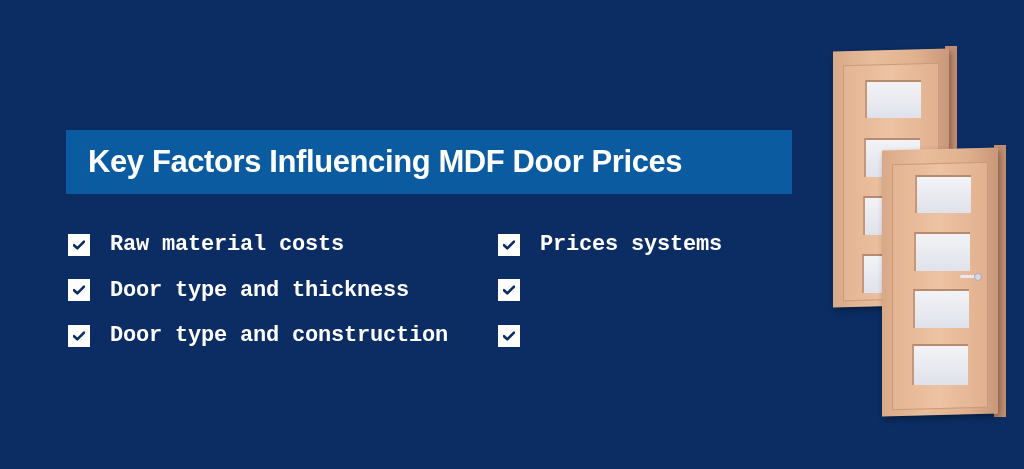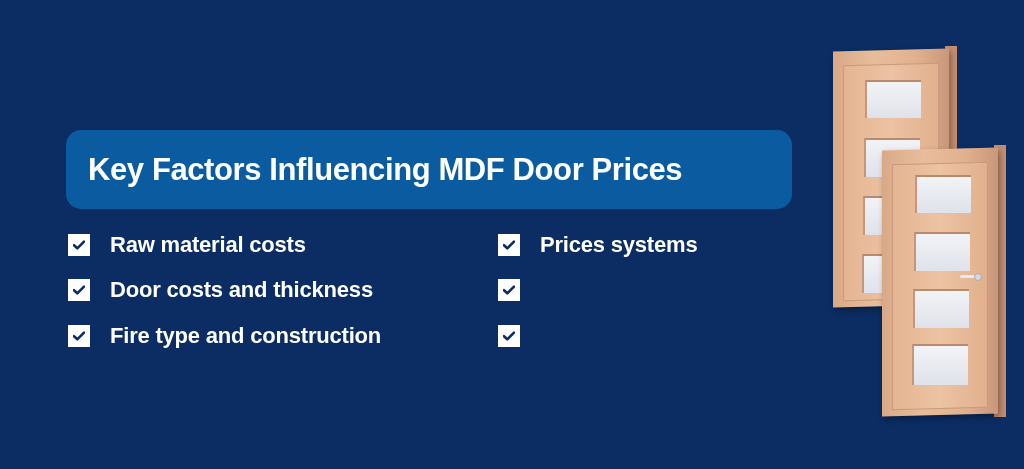--- a/index.html
+++ b/index.html
@@ -5,25 +5,24 @@
     * { margin: 0; padding: 0; box-sizing: border-box; }
     html, body { width: 1024px; height: 469px; overflow: hidden; }
     body {
       background: #0b2d63;
       font-family: "Liberation Sans", "DejaVu Sans", sans-serif;
       position: relative;
     }
     .title-bar {
       position: absolute;
       left: 66px; top: 130px;
-      width: 726px; height: 79px;
+      width: 726px; height: 64px;
       background: #0a5b9f;
       display: flex; align-items: center;
       padding-left: 22px;
-      border-radius: 15px;
     }
     .title-bar h1 {
       color: #ffffff;
       font-size: 31px;
       font-weight: bold;
       letter-spacing: -0.4px;
       white-space: nowrap;
     }
     .list {
       position: absolute;
@@ -42,20 +41,21 @@
       margin-right: 20px;
       flex: 0 0 22px;
     }
     .check svg { width: 12px; height: 10px; }
     .list li span.label {
       color: #ffffff;
       font-size: 22px;
       font-weight: bold;
       white-space: nowrap;
       letter-spacing: -0.2px;
+      font-family: Liberation Mono, monospace;
     }
     
     .door-wrap { position: absolute; }
     .frame {
       position: absolute;
       background: linear-gradient(90deg, #d9a987 0%, #e8bd9b 35%, #e2b290 70%, #c9977a 100%);
       box-shadow: 2px 3px 6px rgba(0,0,0,0.35);
     }
     .frame-edge {
       position: absolute;
@@ -101,29 +101,29 @@
         </svg>
     </span>
     <span class="label">Raw material costs</span>
   </li>
   <li>
     <span class="check">
       <svg viewBox="0 0 12 10">
           <path d="M1 5.2 L4.3 8.3 L11 1.6" stroke="#0b2d63" stroke-width="2.6" fill="none" stroke-linecap="round" stroke-linejoin="round"></path>
         </svg>
     </span>
-    <span class="label">Door costs and thickness</span>
+    <span class="label">Door type and thickness</span>
   </li>
   <li>
     <span class="check">
       <svg viewBox="0 0 12 10">
           <path d="M1 5.2 L4.3 8.3 L11 1.6" stroke="#0b2d63" stroke-width="2.6" fill="none" stroke-linecap="round" stroke-linejoin="round"></path>
         </svg>
     </span>
-    <span class="label">Fire type and construction</span>
+    <span class="label">Door type and construction</span>
   </li>
 </ul>
 
 <ul class="list right">
   <li>
     <span class="check">
       <svg viewBox="0 0 12 10">
           <path d="M1 5.2 L4.3 8.3 L11 1.6" stroke="#0b2d63" stroke-width="2.6" fill="none" stroke-linecap="round" stroke-linejoin="round"></path>
         </svg>
     </span>

